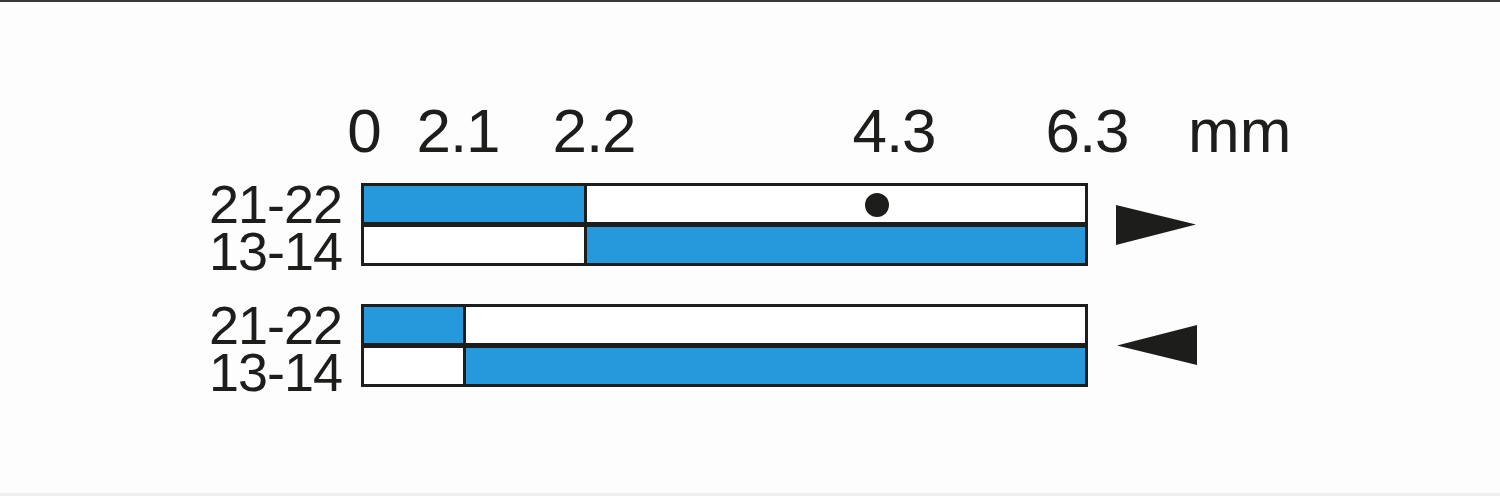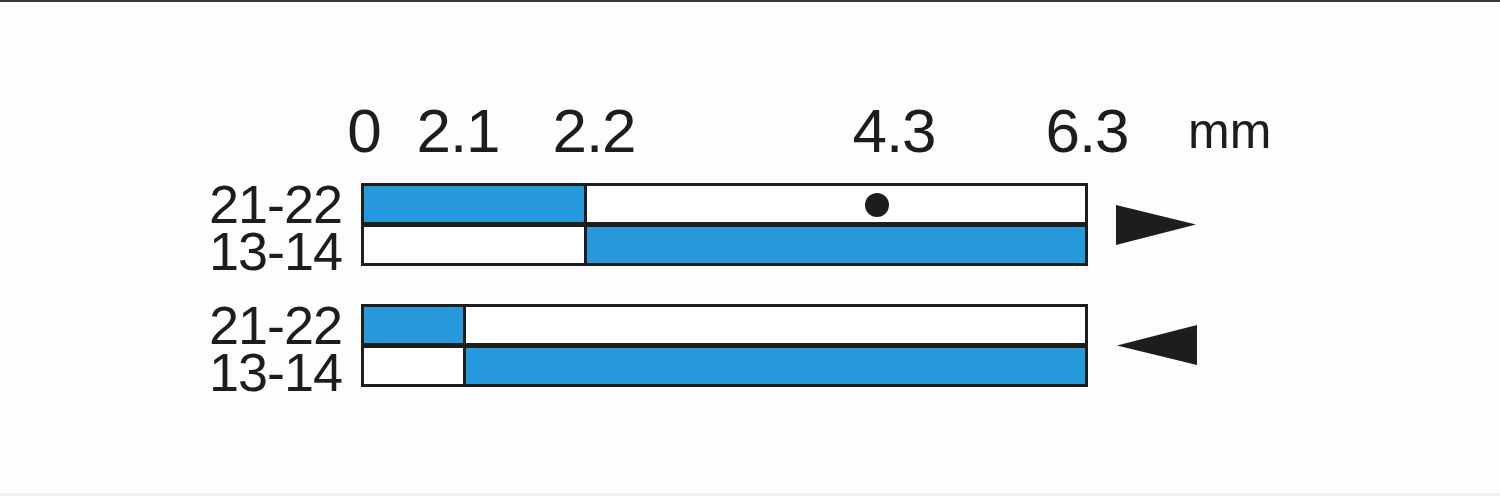--- a/index.html
+++ b/index.html
@@ -33,21 +33,21 @@
       font-size: 62px;
       line-height: 68px;
       transform: translateX(-50%);
       white-space: nowrap;
       letter-spacing: -1px;
     }
     .unit-label {
       position: absolute;
       top: 97px;
       left: 1188px;
-      font-size: 50px;
+      font-size: 62px;
       line-height: 68px;
       white-space: nowrap;
     }
     .row-label {
       position: absolute;
       right: 1158px; 
       font-size: 54px;
       line-height: 48px;
       text-align: right;
       white-space: nowrap;

